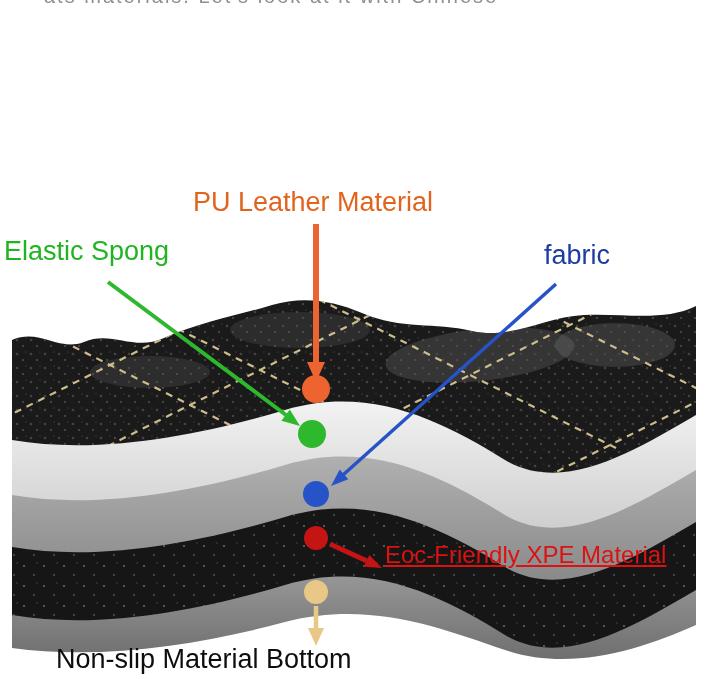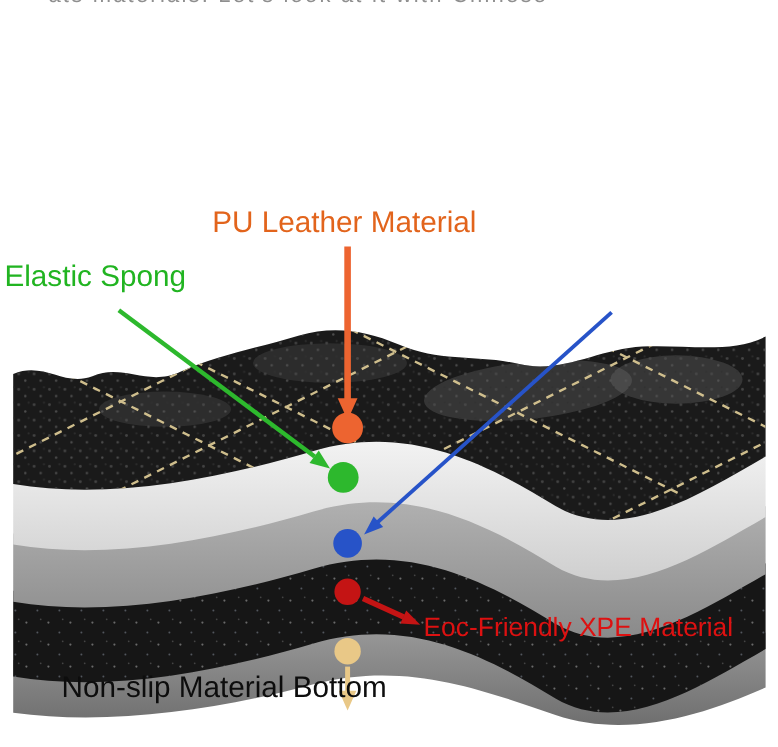--- a/index.html
+++ b/index.html
@@ -21,22 +21,22 @@
     position:absolute;
     left:44px; top:-15px;
     font-size:20px;
     color:#8f8f8f;
     letter-spacing:2px;
     white-space:nowrap;
   }
   #label-pu{left:313px; top:188px; transform:translateX(-50%); color:#e2641c; font-size:27px;}
   #label-sponge{left:4px; top:237px; color:#21b421; font-size:27px;}
   #label-fabric{left:577px; top:241px; transform:translateX(-50%); color:#1c3ba4; font-size:27px;}
-  #label-xpe{left:385px; top:558px; color:#dd1111; font-size:24px;}
-  #label-bottom{left:56px; top:611px; color:#0d0d0d; font-size:27px;}
+  #label-xpe{left:385px; top:542px; color:#dd1111; font-size:24px;text-decoration:underline;}
+  #label-bottom{left:56px; top:645px; color:#0d0d0d; font-size:27px;}
 </style>
 </head>
 <body>
 
 <div class="stage">
 
   <svg width="707" height="679" viewBox="0 0 707 679">
     <defs>
       <linearGradient id="wg" x1="0" y1="0" x2="0" y2="1">
         <stop offset="0" stop-color="#f4f4f4"></stop>
@@ -112,16 +112,17 @@
     <circle cx="312" cy="434" r="14" fill="#2db82d"></circle>
     <circle cx="316" cy="494" r="13" fill="#2753c8"></circle>
     <circle cx="316" cy="538" r="12" fill="#c41414"></circle>
     <circle cx="316" cy="592" r="12" fill="#e9c887"></circle>
   </svg>
 
   <div id="top-cropped">ats materials. Let's look at it with Chinese</div>
 
   <div class="label" id="label-pu">PU Leather Material</div>
   <div class="label" id="label-sponge">Elastic Spong</div>
+  <div class="label" id="label-fabric">fabric</div>
   <div class="label" id="label-xpe">Eoc-Friendly XPE Material</div>
   <div class="label" id="label-bottom">Non-slip Material Bottom</div>
 
 </div>
 
 </body></html>

